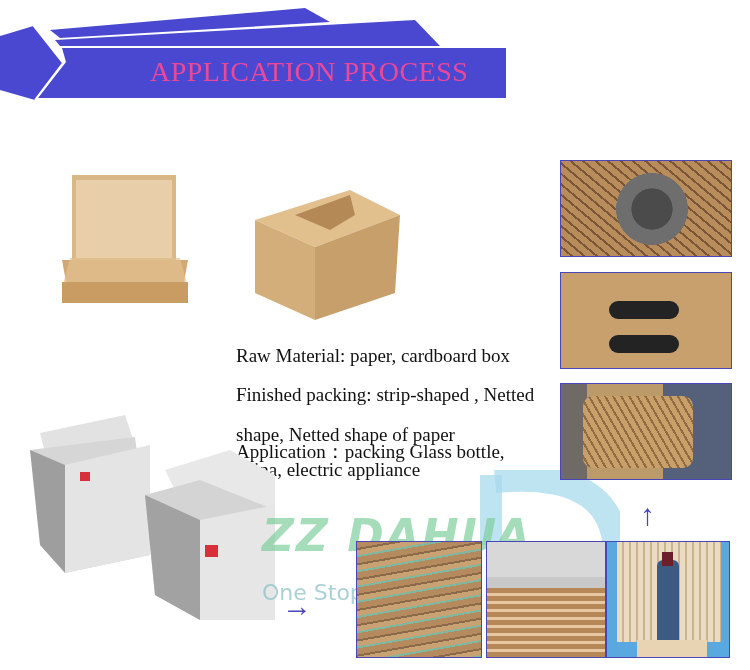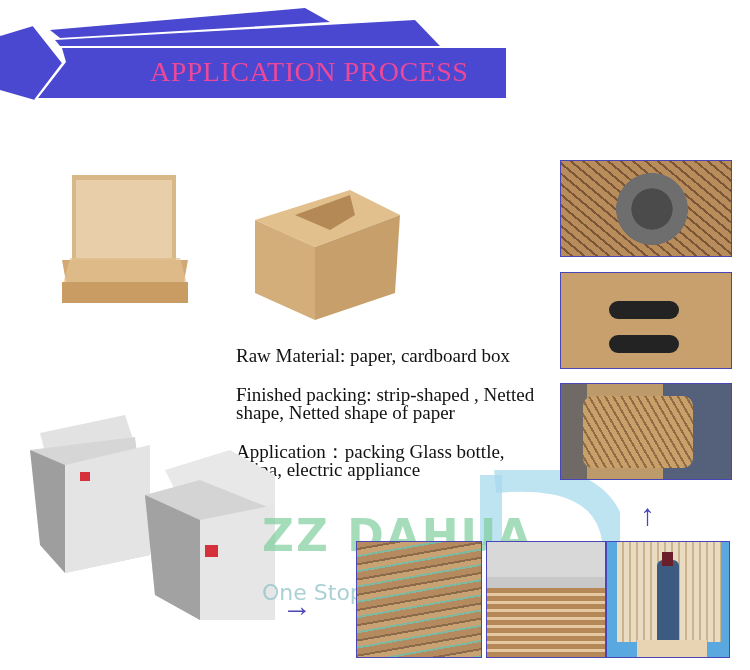--- a/index.html
+++ b/index.html
@@ -37,21 +37,21 @@
 
 <svg class="abs" style="left:255px;top:185px;width:145px;height:135px" viewBox="0 0 145 135">
   <polygon points="0,35 95,5 145,30 60,62" fill="#e2c08e"></polygon>
   <polygon points="40,30 95,10 100,30 75,45" fill="#b58955"></polygon>
   <polygon points="0,35 60,62 60,135 0,108" fill="#d4ae7a"></polygon>
   <polygon points="60,62 145,30 140,108 60,135" fill="#c79f6a"></polygon>
 </svg>
 
 <div class="abs desc" style="top:346px">Raw Material: paper, cardboard box</div>
 <div class="abs desc" style="top:385px">Finished packing: strip-shaped , Netted</div>
-<div class="abs desc" style="top:403px">shape, Netted shape of paper</div>
+<div class="abs desc" style="top:425px">shape, Netted shape of paper</div>
 <div class="abs desc" style="top:442px">Application：packing  Glass bottle,</div>
 <div class="abs desc" style="top:460px">china, electric appliance</div>
 
 <svg class="abs" style="left:455px;top:470px;width:165px;height:130px" viewBox="0 0 165 130">
   <path d="M40,10 Q150,0 160,70 Q155,120 110,130" fill="none" stroke="#a8d9ec" stroke-width="26" opacity="0.75"></path>
   <rect x="25" y="5" width="22" height="70" fill="#a8d9ec" opacity="0.75"></rect>
 </svg>
 
 <svg class="abs" style="left:25px;top:405px;width:250px;height:215px" viewBox="0 0 250 215">
 
@@ -61,21 +61,21 @@
   <polygon points="40,60 125,40 125,150 40,168" fill="#e4e4e4"></polygon>
   <rect x="55" y="67" width="10" height="9" fill="#d6313a"></rect>
 
   <polygon points="140,65 205,45 250,70 250,120 175,135" fill="#e8e8e8"></polygon>
   <polygon points="120,90 175,75 250,105 250,215 175,215 130,190" fill="#d4d4d4"></polygon>
   <polygon points="120,90 175,115 175,215 130,190" fill="#a2a2a2"></polygon>
   <polygon points="175,115 250,100 250,215 175,215" fill="#e6e6e6"></polygon>
   <rect x="180" y="140" width="13" height="12" fill="#d6313a"></rect>
 </svg>
 
-<div class="abs wm" style="left:262px;top:510px;font-size:44px;font-weight:bold;color:#7fcf9e;opacity:0.7;letter-spacing:2px">ZZ DAHUA</div>
+<div class="abs wm" style="left:262px;top:510px;font-size:44px;font-weight:bold;font-style:italic;color:#7fcf9e;opacity:0.7;letter-spacing:2px">ZZ DAHUA</div>
 <div class="abs wm" style="left:262px;top:580px;font-size:22px;color:#8fc2c8;opacity:0.75">One Stop Service</div>
 
 <div class="abs arrow" style="left:282px;top:594px;font-size:30px;line-height:24px">→</div>
 
 <div class="abs tile" style="left:356px;top:541px;width:126px;height:117px;background:repeating-linear-gradient(170deg,#b48a5e 0 6px,#8a6a48 6px 8px,#c9a274 8px 13px,#7fb8a0 13px 15px)"></div>
 <div class="abs tile" style="left:486px;top:541px;width:120px;height:117px;background:linear-gradient(#d8d8d8 0 30%,#c8c8c8 30% 40%,transparent 40%),repeating-linear-gradient(0deg,#b68857 0 5px,#e4c9a2 5px 8px)"></div>
 <div class="abs tile" style="left:606px;top:541px;width:124px;height:117px;background:#5aa8e0">
   <div class="abs" style="left:10px;top:0;width:104px;height:100px;background:repeating-linear-gradient(90deg,#e9dcc2 0 5px,#c9b48e 5px 7px)"></div>
   <div class="abs" style="left:50px;top:18px;width:22px;height:90px;background:#3d5a80;border-radius:6px 6px 2px 2px"></div>
   <div class="abs" style="left:55px;top:10px;width:11px;height:14px;background:#6a1f2a"></div>

